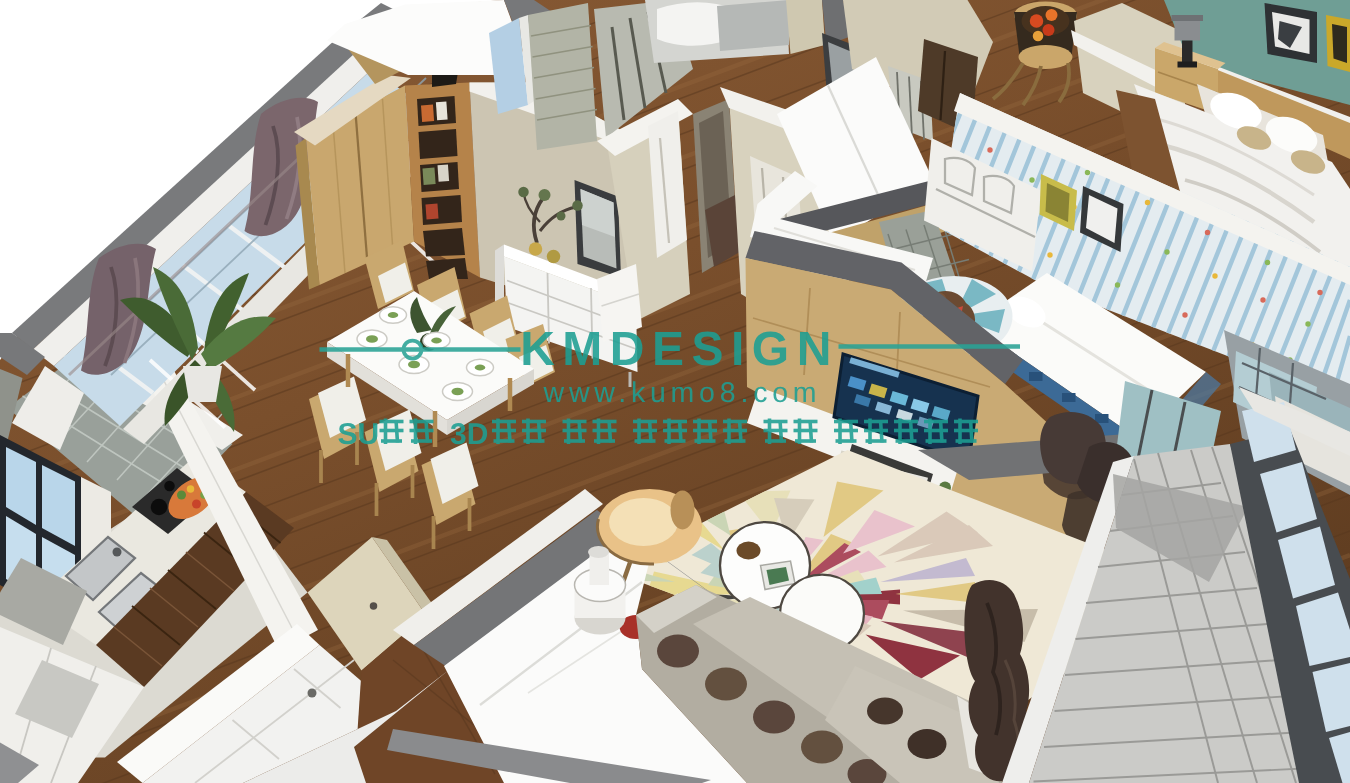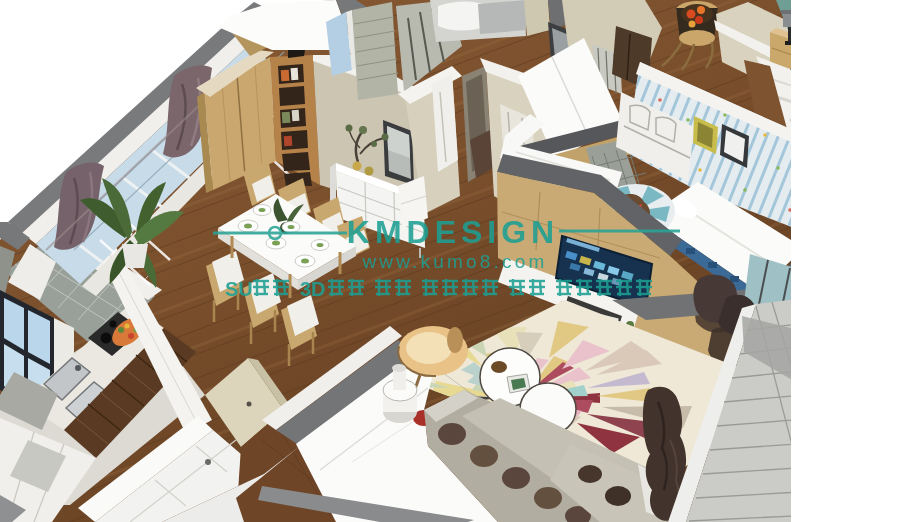--- a/index.html
+++ b/index.html
@@ -1,16 +1,16 @@
 <!DOCTYPE html>
 <html><head>
 <meta charset="utf-8">
 <style>
 html,body{margin:0;padding:0;background:#fff;}
-#stage{position:relative;width:791px;height:522px;overflow:hidden;font-family:"Liberation Sans",sans-serif;text-align:center;}
+#stage{position:relative;width:900px;height:522px;overflow:hidden;font-family:"Liberation Sans",sans-serif;text-align:center;}
 </style>
 </head>
 <body>
 <div id="stage">
 <svg width="900" height="522" viewBox="0 0 900 522">
 
 <rect x="0" y="0" width="900" height="522" fill="#ffffff"></rect>
 <g id="floors">
 <defs>
 <linearGradient id="floorgrad" x1="0" y1="0" x2="0.7" y2="1">

